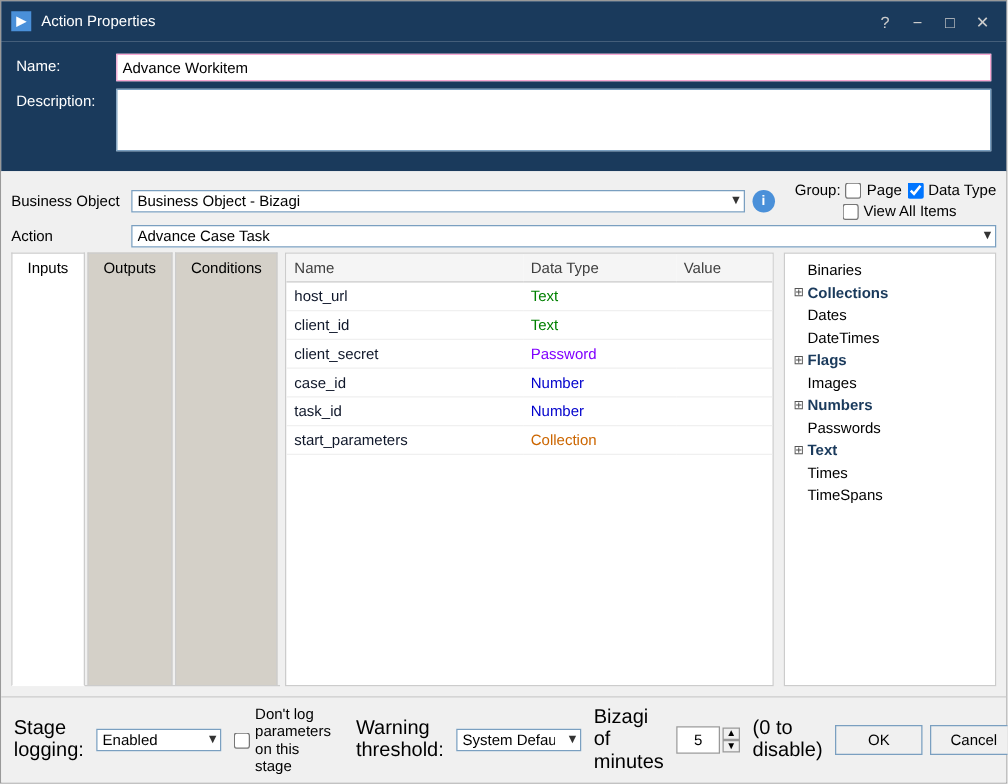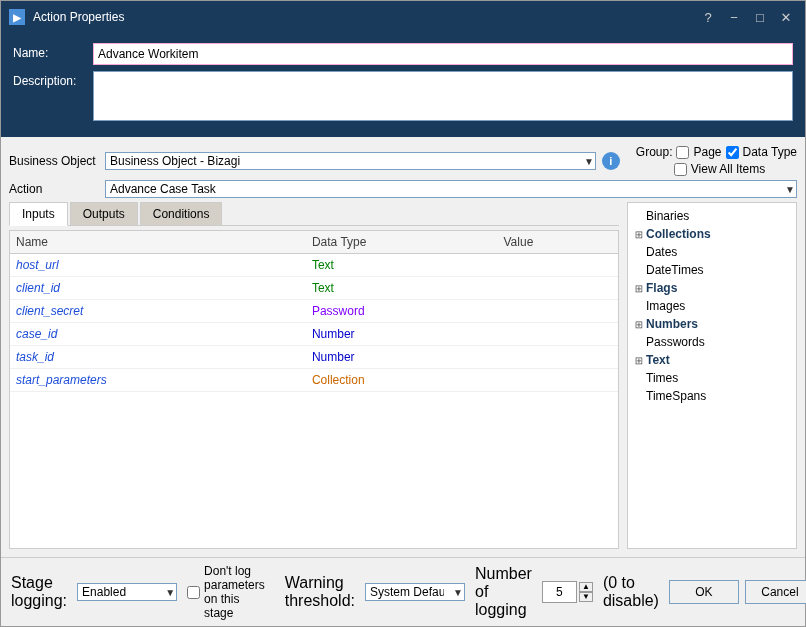--- a/index.html
+++ b/index.html
@@ -28,39 +28,39 @@
     .bo-label { font-size: 12px; color: #000; width: 90px; }
     .select-wrapper { position: relative; flex: 1; }
     .select-wrapper select { width: 100%; height: 18px; border: 1px solid #7a9fc0; background: #fff; padding: 1px 20px 1px 4px; font-size: 12px; appearance: none; }
     .select-arrow { position: absolute; right: 2px; top: 50%; transform: translateY(-50%); pointer-events: none; font-size: 10px; color: #333; }
     .info-icon { width: 18px; height: 18px; border-radius: 50%; background: #4a90d9; color: #fff; display: flex; align-items: center; justify-content: center; font-size: 11px; font-weight: bold; cursor: pointer; }
     .checkbox-row { display: flex; align-items: center; gap: 4px; }
     .checkbox-row input[type="checkbox"] { width: 13px; height: 13px; }
 
     
     .main-panel { display: flex; gap: 8px; flex: 1; }
-    .left-section { flex: 1; display: flex; flex-direction: column; gap: 4px; }
+    .left-section { flex: 1; display: flex; flex-direction: row; gap: 4px; }
     .right-section { width: 170px; display: flex; flex-direction: column; }
 
     
     .action-row { display: flex; align-items: center; gap: 6px; margin-bottom: 4px; }
     .action-label { font-size: 12px; color: #000; width: 90px; }
 
     
     .tabs { display: flex; border-bottom: 1px solid #ccc; margin-bottom: 0; }
     .tab { padding: 4px 12px; background: #d4d0c8; border: 1px solid #ccc; border-bottom: none; cursor: pointer; font-size: 12px; margin-right: 2px; color: #000; }
     .tab.active { background: #fff; border-bottom: 1px solid #fff; margin-bottom: -1px; z-index: 1; }
 
     
     .table-container { border: 1px solid #ccc; flex: 1; overflow: auto; background: #fff; }
     table { width: 100%; border-collapse: collapse; }
     table thead th { background: #f5f5f5; border-bottom: 1px solid #ccc; padding: 4px 6px; text-align: left; font-size: 12px; font-weight: normal; color: #404040; }
     table tbody tr { border-bottom: 1px solid #f0f0f0; }
     table tbody td { padding: 4px 6px; font-size: 12px; }
-    .td-name { color: #1d4ed8; font-style: italic; }
+    .td-name { color: #0f172a; }
     .td-type-text { color: #008000; }
     .td-type-password { color: #8000ff; }
     .td-type-number { color: #0000cc; }
     .td-type-collection { color: #cc6600; }
 
     
     .tree-container { border: 1px solid #ccc; flex: 1; background: #fff; padding: 4px; overflow: auto; }
     .tree-item { display: flex; align-items: center; padding: 2px 0; cursor: pointer; white-space: nowrap; }
     .tree-expand { width: 14px; height: 14px; display: inline-flex; align-items: center; justify-content: center; font-size: 10px; color: #555; }
     .tree-label { font-size: 12px; color: #000; }
@@ -263,21 +263,21 @@
     </div>
 
     <span class="bottom-label" style="margin-left:10px;">Warning threshold:</span>
     <div class="select-wrapper" style="width:100px;">
       <select class="bottom-select" style="width:100px;">
         <option>System Default</option>
       </select>
       <span class="select-arrow">▼</span>
     </div>
 
-    <span class="bottom-label">Number of logging</span>
+    <span class="bottom-label">Bizagi of minutes</span>
     <div class="number-input-group">
       <input class="number-input" type="text" value="5" style="">
       <div class="spinner-btns">
         <button class="spinner-btn">▲</button>
         <button class="spinner-btn">▼</button>
       </div>
     </div>
     <span class="bottom-label">(0 to disable)</span>
 
     <div class="bottom-ok-cancel">

